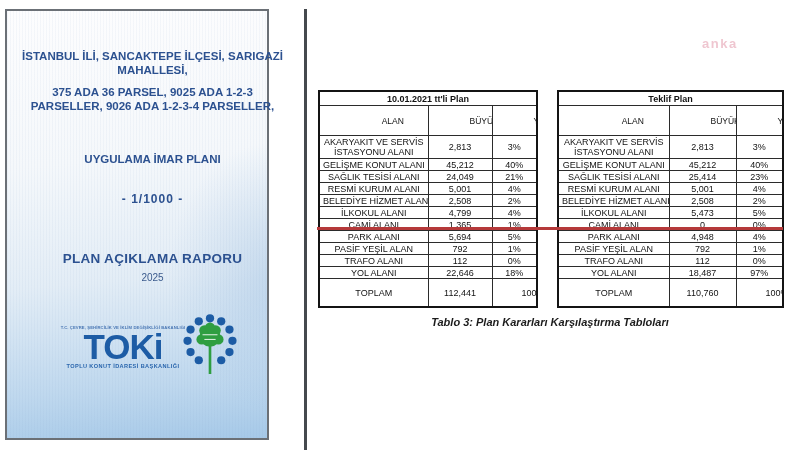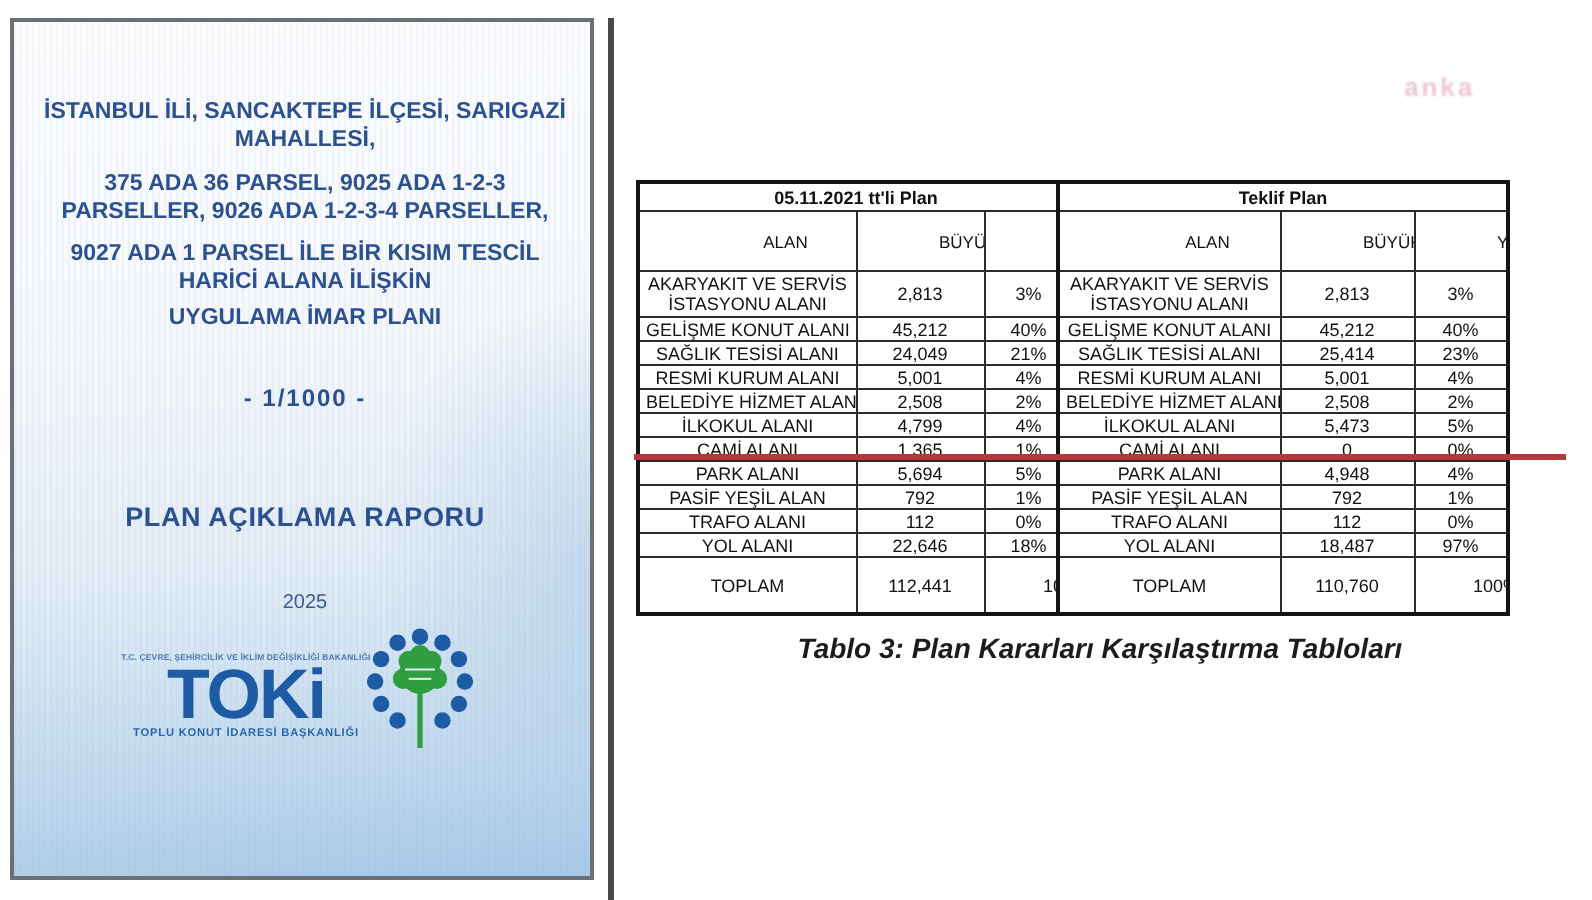--- a/index.html
+++ b/index.html
@@ -1,20 +1,20 @@
 <!DOCTYPE html>
 <html><head>
 <meta charset="utf-8">
 <style>
   html,body{margin:0;padding:0;background:#fff;}
   .screen{position:relative;width:796px;height:450px;background:#ffffff;overflow:hidden;
           font-family:"Liberation Sans",sans-serif;}
 
   
-  .cover{position:absolute;left:5px;top:9px;width:292px;height:431px;
+  .cover{position:absolute;left:5px;top:9px;width:264px;height:431px;
          border:2px solid #6b7076;
          background:
            radial-gradient(ellipse 60% 45% at 104% 62%, rgba(140,180,220,0.35), rgba(140,180,220,0) 70%),
            linear-gradient(175deg,#fdfdfe 0%,#f5f8fb 35%,#e3edf6 62%,#bfd8ee 86%,#a6c9e8 100%);
          box-sizing:border-box;}
   .cover::before{content:"";position:absolute;inset:0;pointer-events:none;
          background:repeating-linear-gradient(90deg,rgba(130,160,200,0.07) 0 1px,rgba(255,255,255,0) 1px 3px);}
   .page-edge{position:absolute;left:304px;top:9px;width:3px;height:441px;background:#45494e;}
 
   .cv{position:absolute;left:13px;width:265px;text-align:center;color:#2c5190;
@@ -37,45 +37,44 @@
   .t-title th{height:13px;font-weight:700;font-size:9px;}
   .t-head th{height:29px;font-size:8.5px;font-weight:400;padding-left:41px;}
   .ptable tbody tr{height:12px;}
   .ptable tbody tr:first-child{height:23px;}
   .ptable tbody td{white-space:nowrap;}
   .ptable tbody td:first-child{text-align:center;}
   .ptable tbody tr:first-child td:first-child{white-space:normal;line-height:10px;}
   .t-total td{height:27px;font-weight:400;}
   .t-total td:last-child{font-weight:400;padding-left:29px;}
   .tbl-left{left:318px;top:90px;width:218px;}
-  .tbl-right{left:528px;top:90px;width:225px;}
+  .tbl-right{left:557px;top:90px;width:225px;}
   .tbl-left col:nth-child(1){width:109px;} .tbl-left col:nth-child(2){width:64px;} .tbl-left col:nth-child(3){width:45px;}
   .tbl-right col:nth-child(1){width:111px;} .tbl-right col:nth-child(2){width:67px;} .tbl-right col:nth-child(3){width:47px;}
 
   .redline{position:absolute;left:317px;top:227px;width:466px;height:3px;background:#b5393a;z-index:5;}
 
   .caption{position:absolute;left:318px;top:316px;width:464px;text-align:center;
-           font-style:italic;font-weight:600;font-size:14px;color:#1c1c1c;}
+           font-style:italic;font-weight:600;font-size:11px;color:#1c1c1c;}
 
   .watermark{position:absolute;left:702px;top:36px;font-size:13px;font-weight:700;letter-spacing:1.5px;
              color:rgba(224,142,162,0.5);filter:blur(0.6px);}
 </style>
 </head>
 <body>
 
 <div class="screen">
 
   <div class="cover">
     <div class="cv" style="top:38px;">İSTANBUL İLİ, SANCAKTEPE İLÇESİ, SARIGAZİ MAHALLESİ,</div>
     <div class="cv" style="top:74px;">375 ADA 36 PARSEL, 9025 ADA 1-2-3 PARSELLER, 9026 ADA 1-2-3-4 PARSELLER,</div>
-    <div class="cv" style="top:109px;">9027 ADA 1 PARSEL İLE BİR KISIM TESCİL HARİCİ ALANA İLİŞKİN</div>
     <div class="cv" style="top:141px;">UYGULAMA İMAR PLANI</div>
     <div class="cv cv-scale" style="top:181px;">- 1/1000 -</div>
     <div class="cv cv-report" style="top:241px;">PLAN AÇIKLAMA RAPORU</div>
-    <div class="cv cv-year" style="top:260px;margin-top:24px;">2025</div>
+    <div class="cv cv-year" style="top:260px;">2025</div>
 
     <div class="toki">
       <div class="toki-text">
         <span class="toki-ministry">T.C. ÇEVRE, ŞEHİRCİLİK VE İKLİM DEĞİŞİKLİĞİ BAKANLIĞI</span>
         <span class="toki-acronym">TOKi</span>
         <span class="toki-subtitle">TOPLU KONUT İDARESİ BAŞKANLIĞI</span>
       </div>
       <span>
         <svg width="58" height="62" viewBox="0 0 62 66">
           <g fill="#1d5ca5">
@@ -113,21 +112,21 @@
   <div class="watermark">anka</div>
 
   <table class="ptable tbl-left">
     <colgroup>
         <col>
         <col>
         <col>
       </colgroup>
     <thead>
       <tr class="t-title">
-          <th colspan="3">05.11.2021 tt'li Plan</th>
+          <th colspan="3">10.01.2021 tt'li Plan</th>
         </tr>
       <tr class="t-head">
         <th>ALAN</th>
         <th>BÜYÜKLÜK(M2)</th>
         <th>YÜZDE%</th>
       </tr>
     </thead>
     <tbody>
         <tr>
           <td>AKARYAKIT VE SERVİS İSTASYONU ALANI</td>

